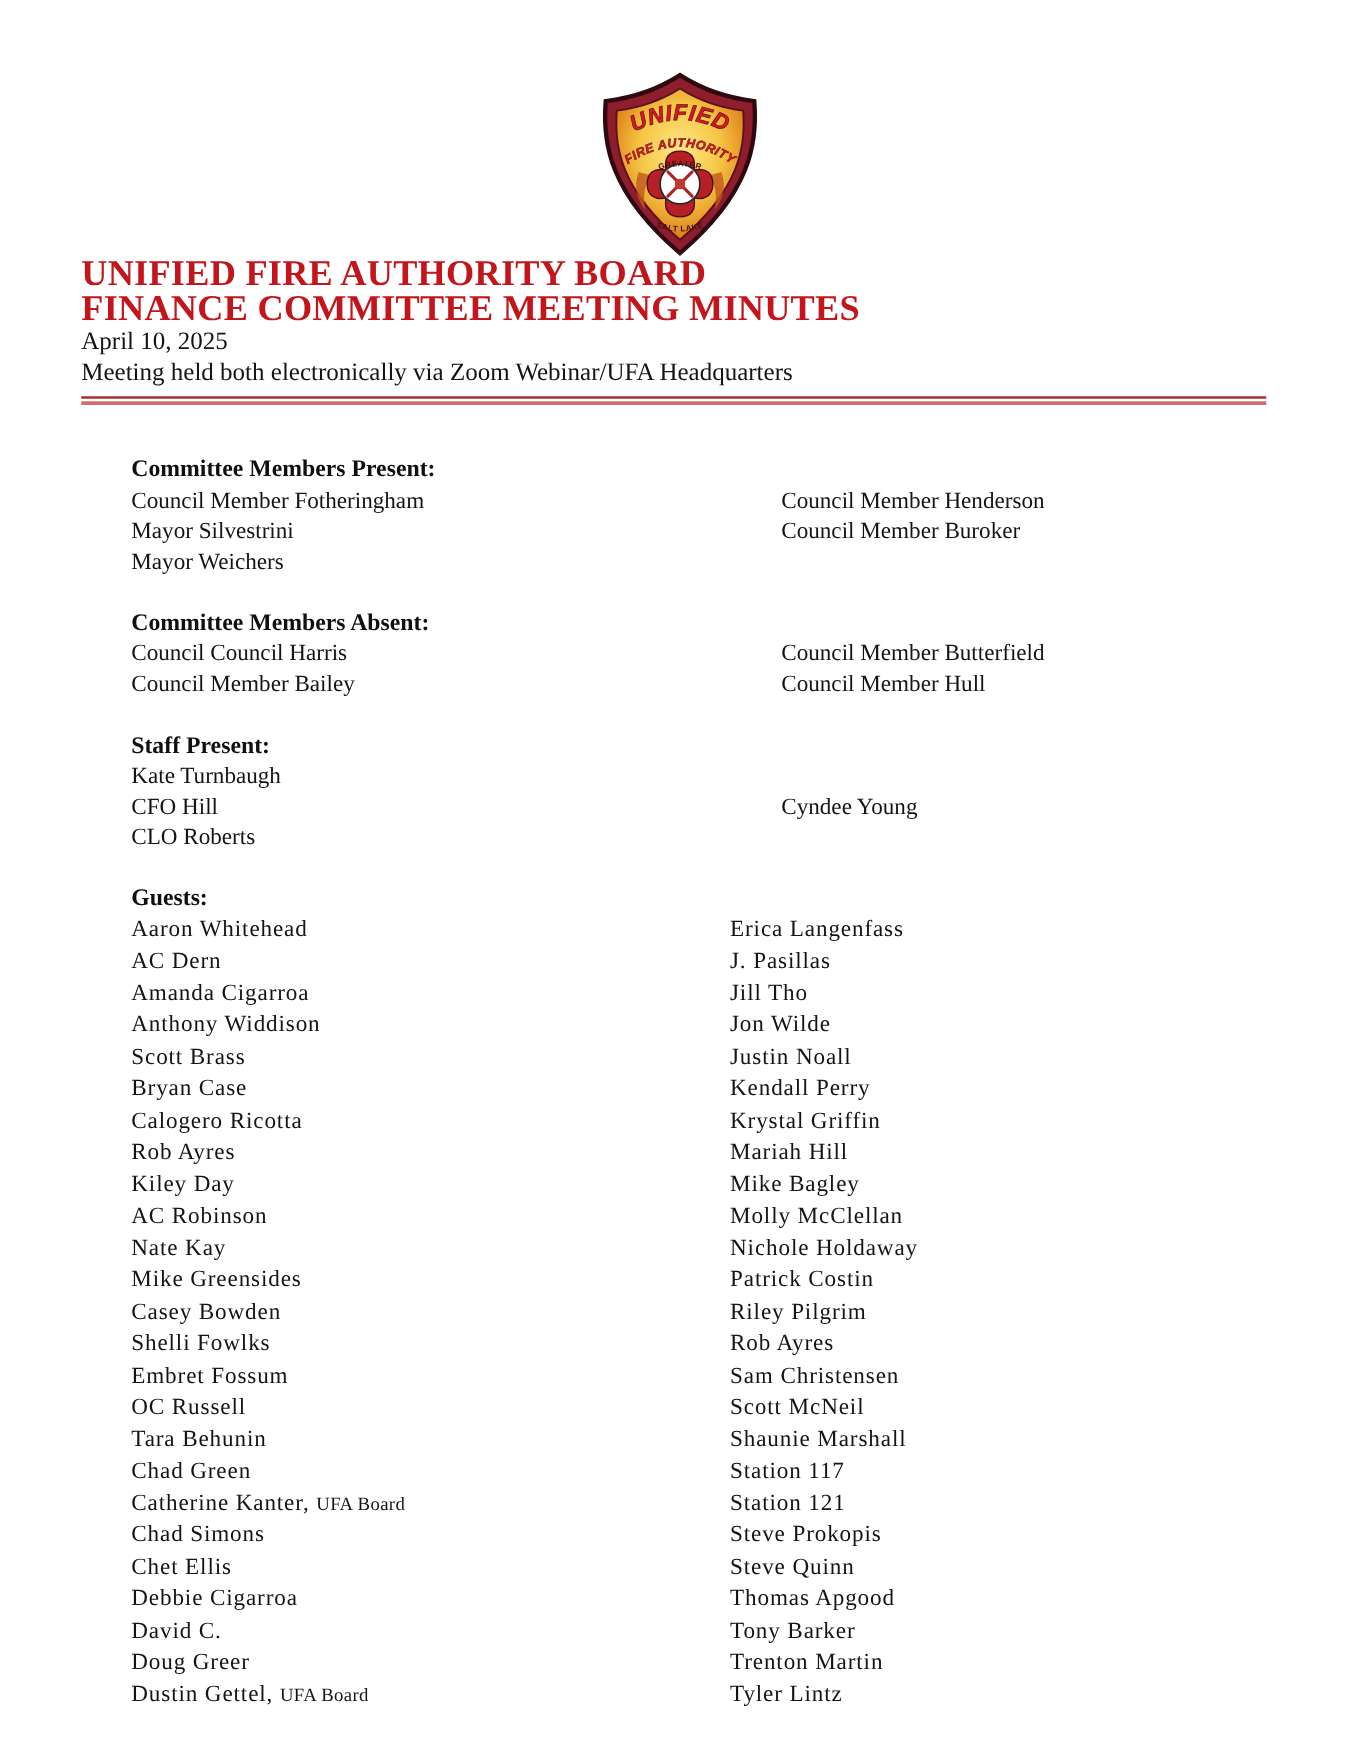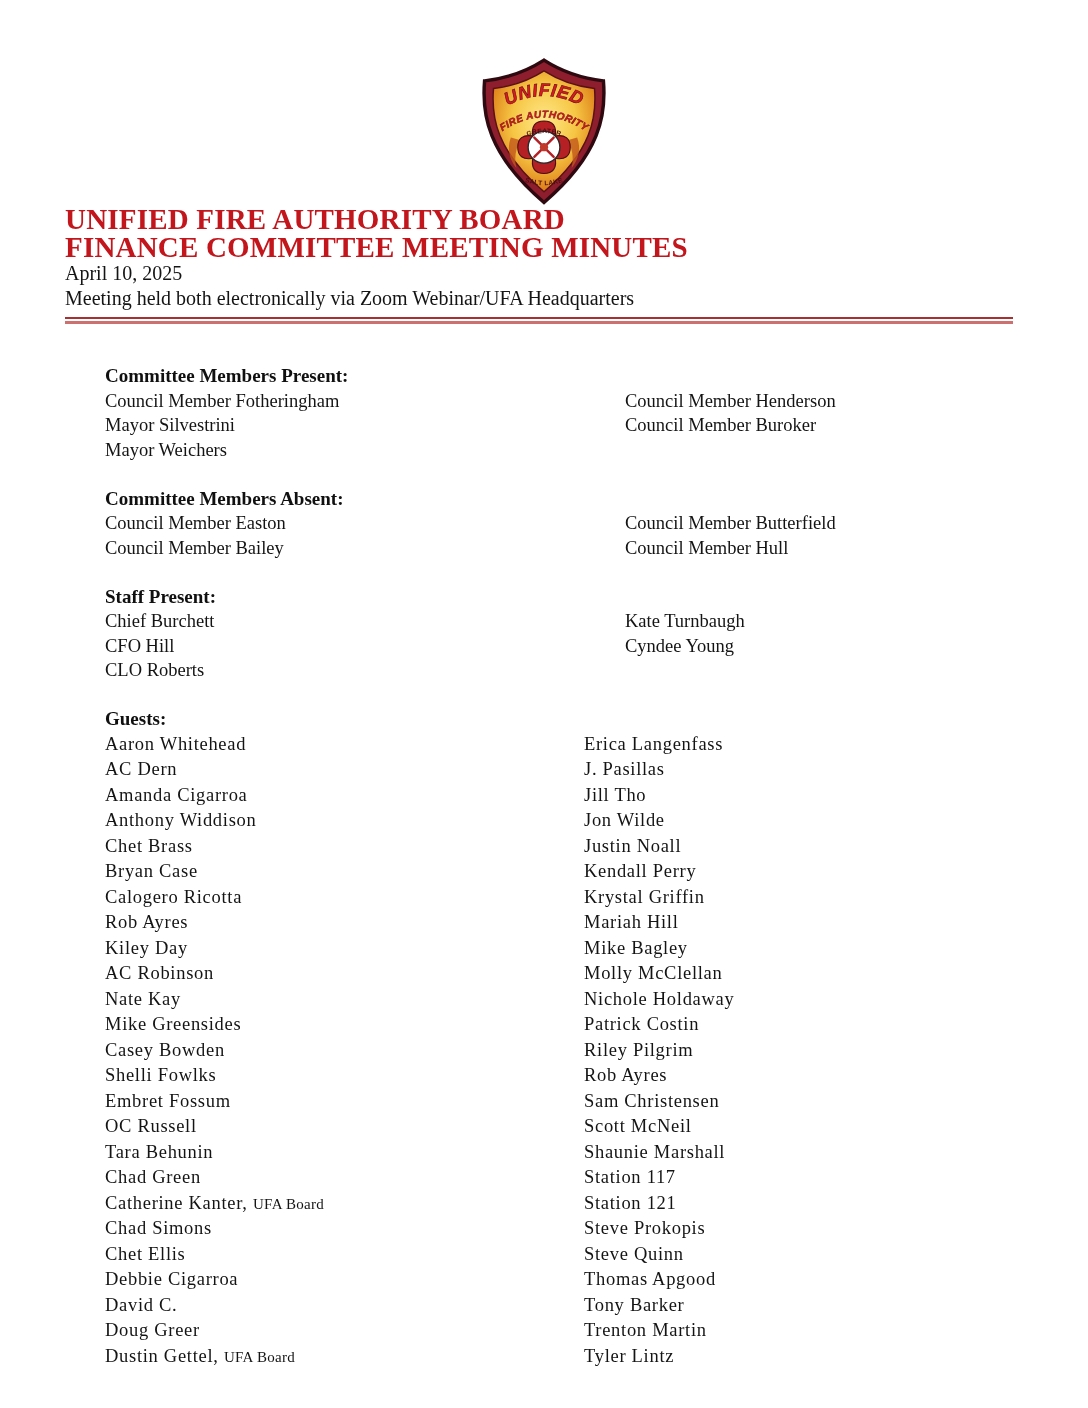--- a/index.html
+++ b/index.html
@@ -119,33 +119,32 @@
       </div>
       <div class="row sec-row">
         <span class="left">Mayor Weichers</span>
         <span class="right"></span>
       </div>
     </div>
 
     <div class="section">
       <div class="section-heading">Committee Members Absent:</div>
       <div class="row sec-row">
-        <span class="left">Council Member Easton</span>
+        <span class="left">Council Council Harris</span>
         <span class="right">Council Member Butterfield</span>
       </div>
       <div class="row sec-row">
         <span class="left">Council Member Bailey</span>
         <span class="right">Council Member Hull</span>
       </div>
     </div>
 
     <div class="section">
       <div class="section-heading">Staff Present:</div>
       <div class="row sec-row">
-        <span class="left">Chief Burchett</span>
         <span class="right">Kate Turnbaugh</span>
       </div>
       <div class="row sec-row">
         <span class="left">CFO Hill</span>
         <span class="right">Cyndee Young</span>
       </div>
       <div class="row sec-row">
         <span class="left">CLO Roberts</span>
         <span class="right"></span>
       </div>
@@ -164,21 +163,21 @@
       </div>
       <div class="row guest-row">
         <span class="left"><span>Amanda Cigarroa</span><span class="suffix"></span></span>
         <span class="right">Jill Tho</span>
       </div>
       <div class="row guest-row">
         <span class="left"><span>Anthony Widdison</span><span class="suffix"></span></span>
         <span class="right">Jon Wilde</span>
       </div>
       <div class="row guest-row">
-        <span class="left"><span>Chet Brass</span><span class="suffix"></span></span>
+        <span class="left"><span>Scott Brass</span><span class="suffix"></span></span>
         <span class="right">Justin Noall</span>
       </div>
       <div class="row guest-row">
         <span class="left"><span>Bryan Case</span><span class="suffix"></span></span>
         <span class="right">Kendall Perry</span>
       </div>
       <div class="row guest-row">
         <span class="left"><span>Calogero Ricotta</span><span class="suffix"></span></span>
         <span class="right">Krystal Griffin</span>
       </div>

